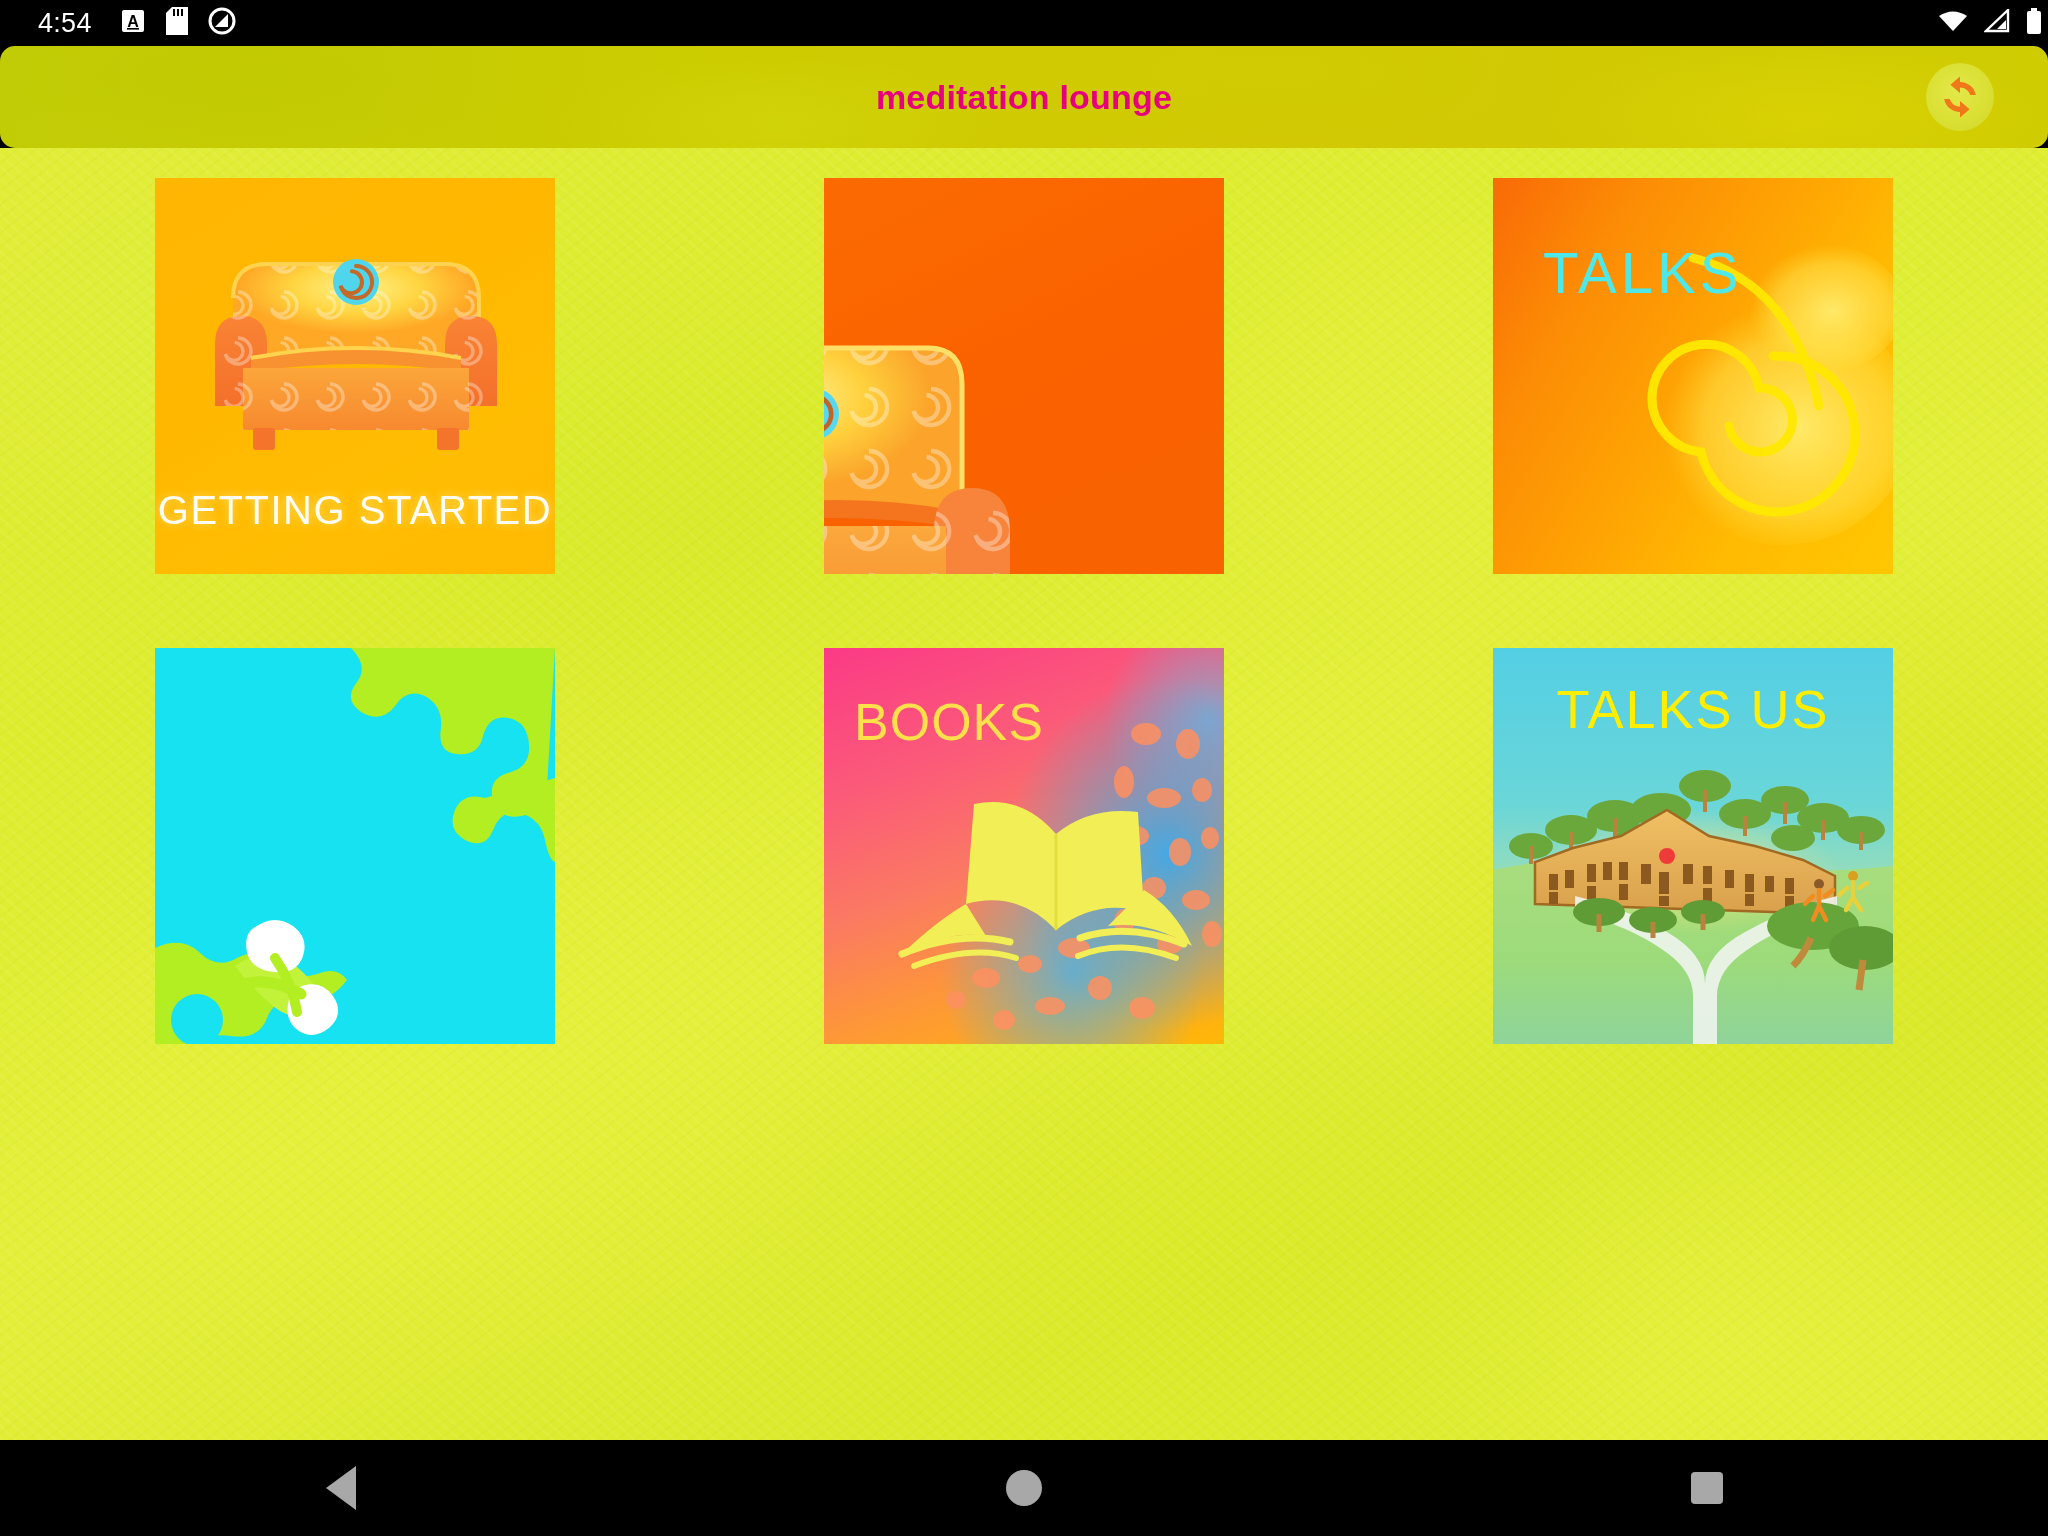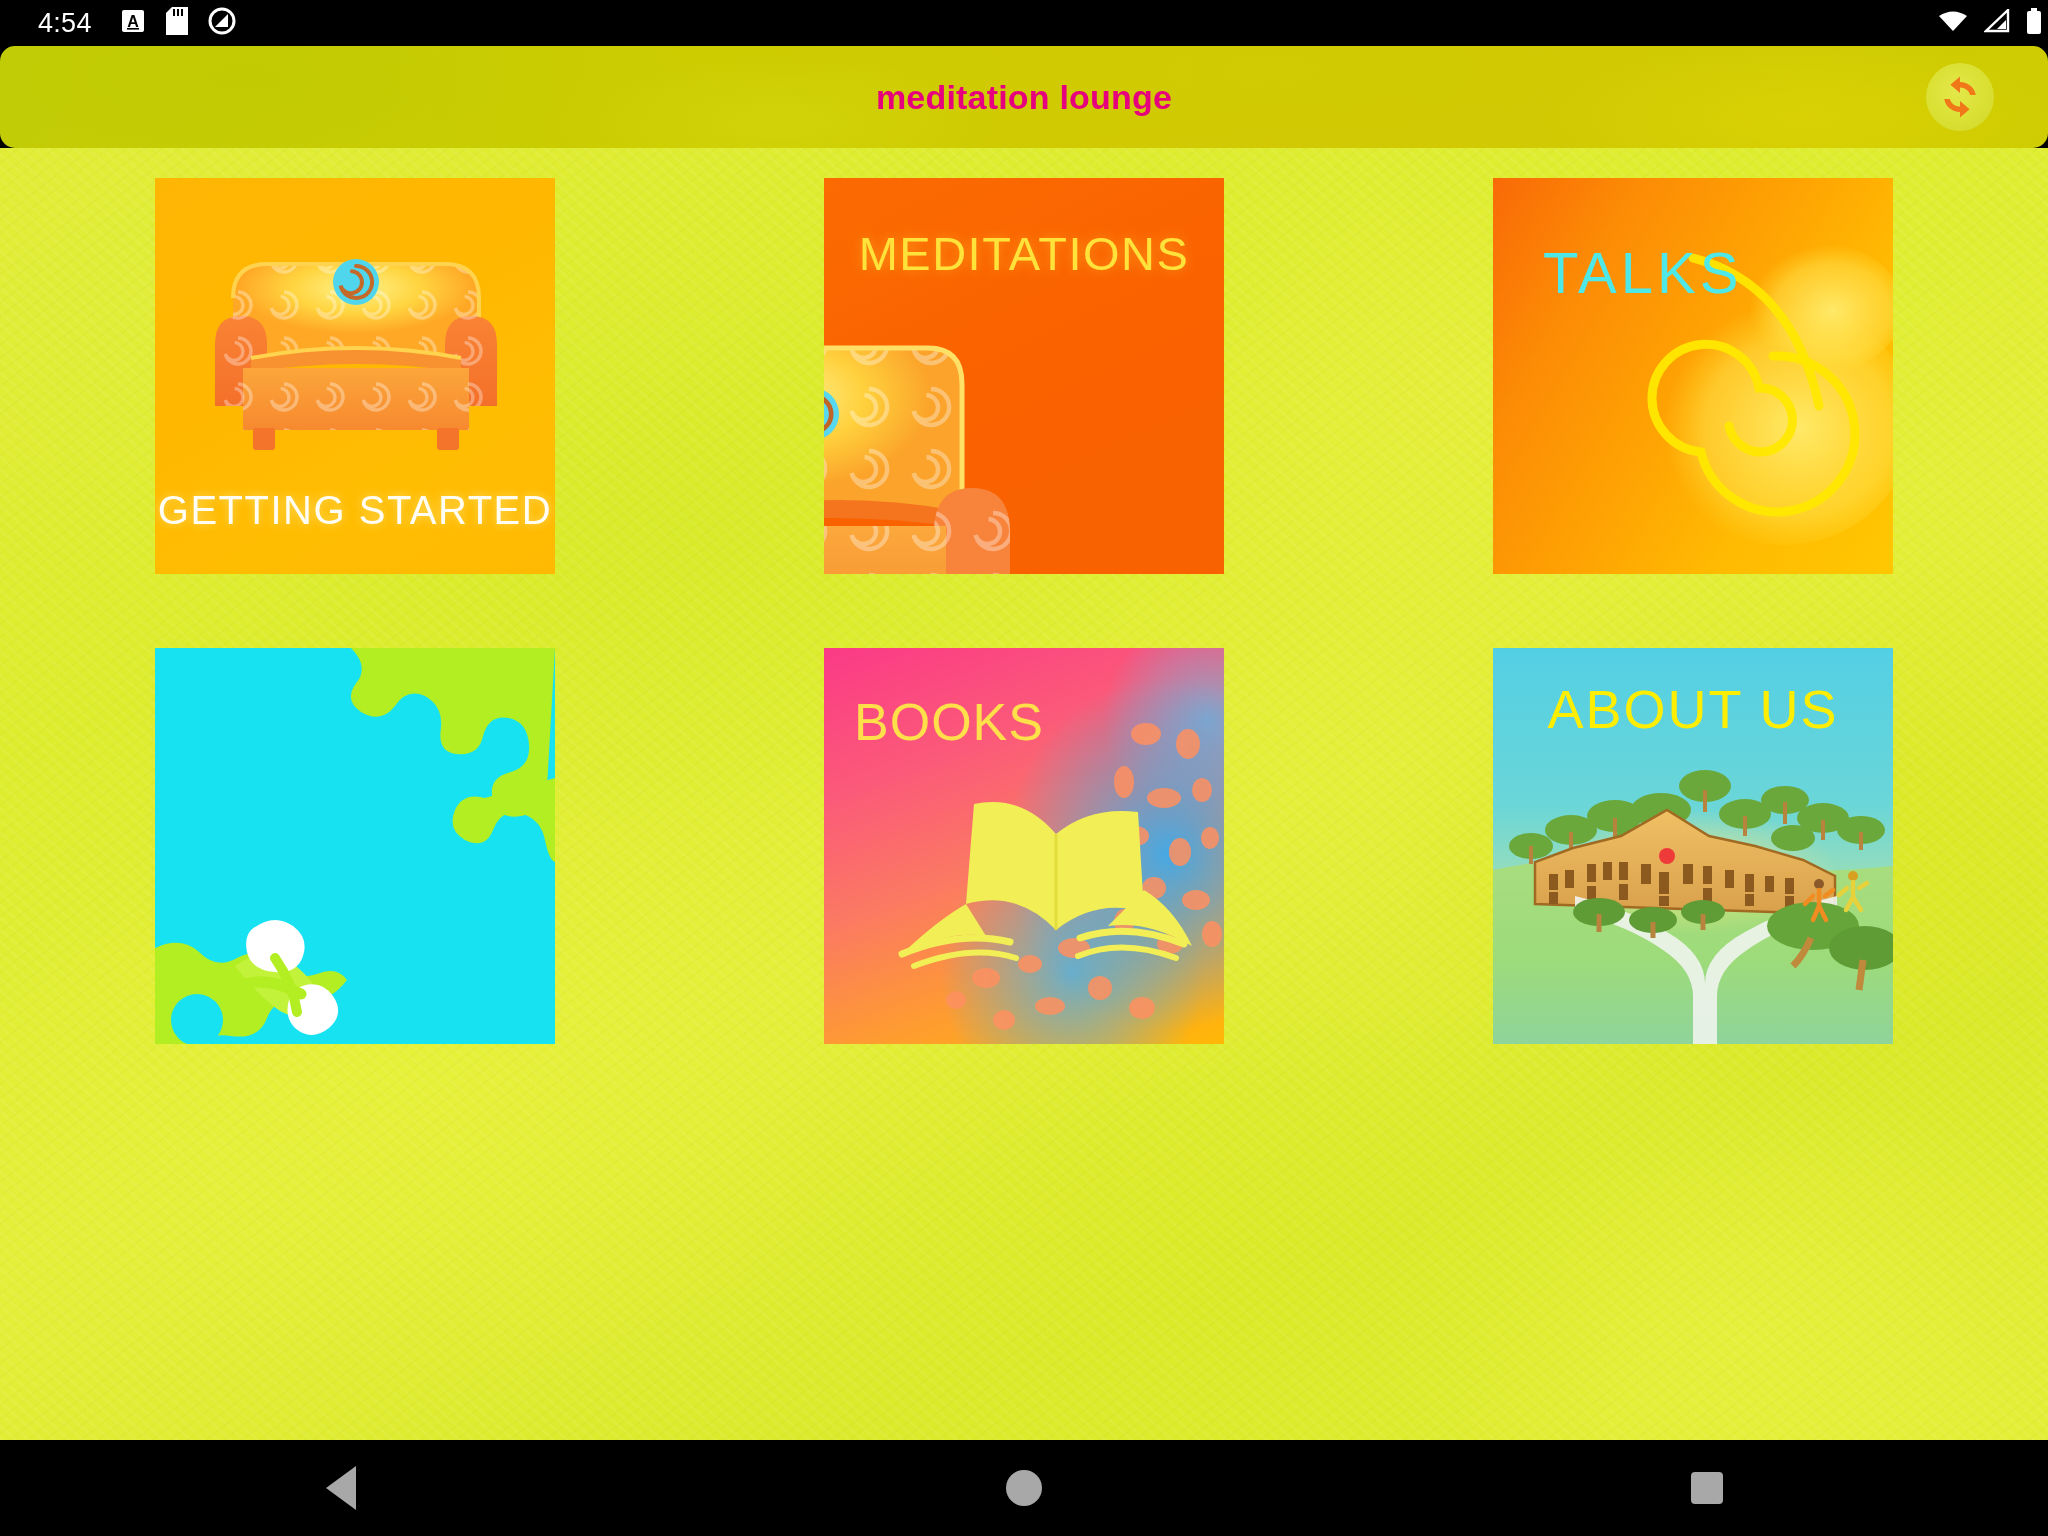--- a/index.html
+++ b/index.html
@@ -408,21 +408,20 @@
             <path d="M220 218 q0 -44 38 -44 q38 0 38 44 l0 112 l-76 0 Z" fill="#f8833a"></path>
             <path d="M220 218 q0 -44 38 -44 q38 0 38 44 l0 112 l-76 0 Z" fill="url(#mdSpir)"></path>
 
             <rect x="0" y="212" width="232" height="118" fill="url(#mdBody)"></rect>
             <rect x="0" y="212" width="232" height="118" fill="url(#mdSpir)"></rect>
 
             <circle cx="99" cy="100" r="26" fill="#58d8ee"></circle>
             <path d="M99 82 a18 18 0 1 1 -17.4 22 a12.4 12.4 0 1 0 12.9 -16" fill="none" stroke="#bf6527" stroke-width="4.6" stroke-linecap="round"></path>
           </svg>
         </span>
-        <span class="card-label">MEDITATIONS</span>
       </button>
 
       <button class="card" id="card-talks">
         <span id="talks-spiral">
           <svg width="300" height="320" viewBox="0 0 300 320">
             <defs>
               <radialGradient id="tkBlob" cx="56%" cy="52%" r="52%">
                 <stop offset="0%" stop-color="#fff27a" stop-opacity=".85"></stop>
                 <stop offset="70%" stop-color="#ffe24a" stop-opacity=".55"></stop>
                 <stop offset="100%" stop-color="#ffd92e" stop-opacity="0"></stop>
@@ -615,21 +614,21 @@
             </g>
 
             <g>
               <circle cx="326" cy="236" r="5" fill="#8a5a2a"></circle>
               <path d="M326 242 l0 16 l-6 14 M326 258 l7 14 M320 248 l-8 8 M332 248 l8 -6" stroke="#f08c20" stroke-width="4.5" fill="none" stroke-linecap="round"></path>
               <circle cx="360" cy="228" r="5" fill="#d8a020"></circle>
               <path d="M360 234 l0 15 l-7 13 M360 249 l8 13 M354 240 l-8 7 M366 240 l8 -5" stroke="#e8d23c" stroke-width="4.5" fill="none" stroke-linecap="round"></path>
             </g>
           </svg>
         </span>
-        <span class="card-label">ABOUT US</span>
+        <span class="card-label">TALKS US</span>
       </button>
 
     </div>
   </div>
 
   <div id="nav-bar">
     <button class="nav-btn" aria-label="Back">
       <span id="nav-back-icon"></span>
     </button>
     <button class="nav-btn" aria-label="Home">

